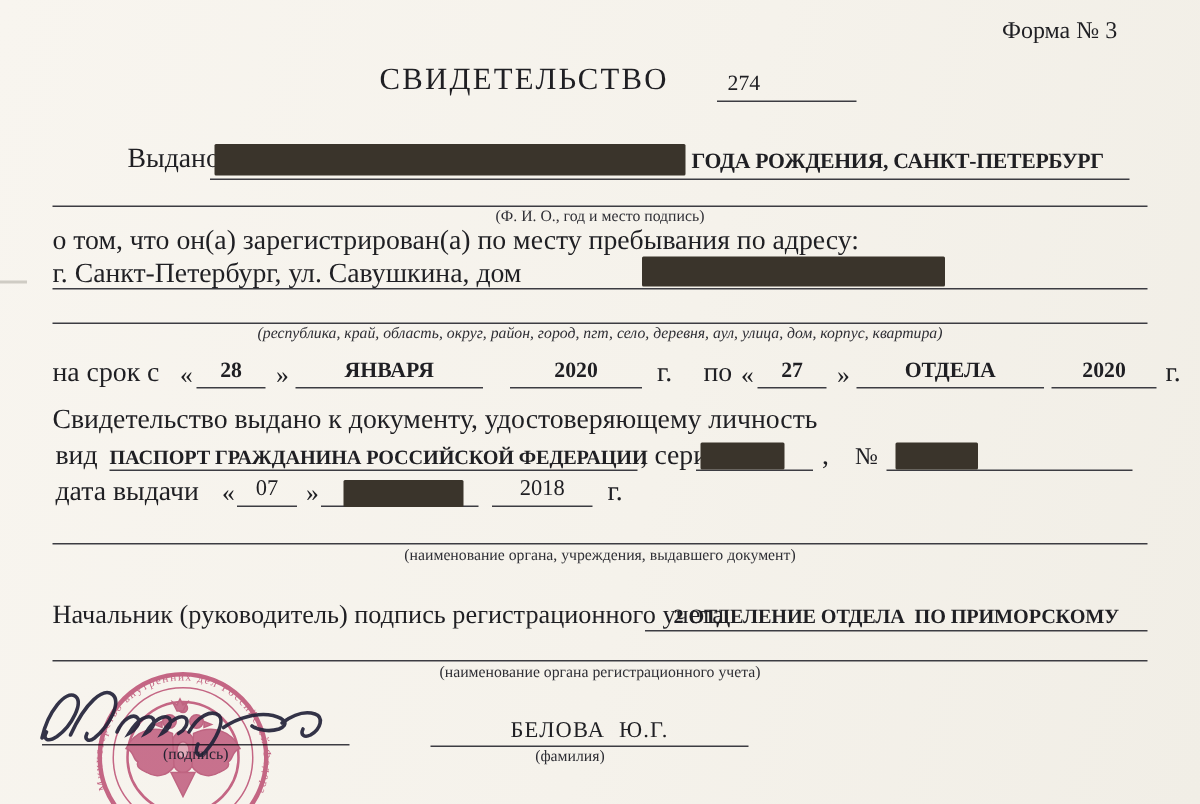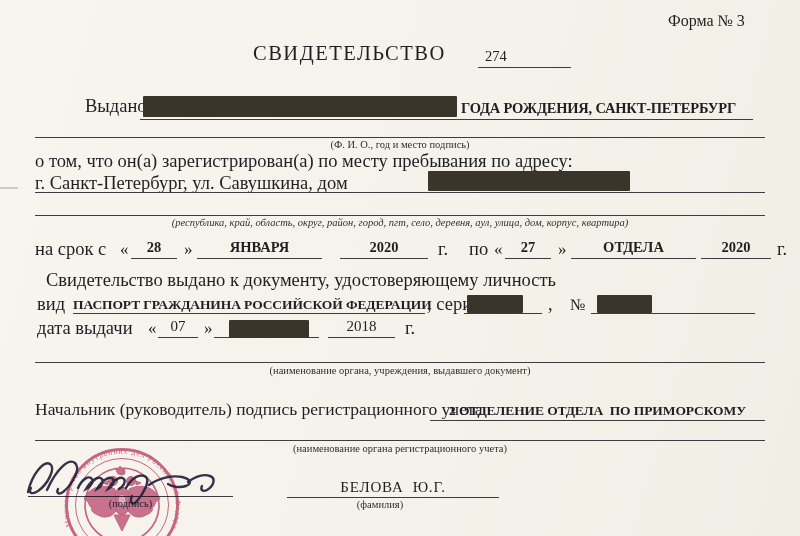--- a/index.html
+++ b/index.html
@@ -56,21 +56,21 @@
   <div class="abs blank pv" style="left:340px;top:239px;width:88px;">2020</div>
   <div class="abs t" style="left:438px;top:239px;">г.</div>
   <div class="abs t" style="left:469px;top:239px;">по</div>
   <div class="abs qm" style="left:494px;top:240px;">«</div>
   <div class="abs blank pv" style="left:505px;top:239px;width:46px;">27</div>
   <div class="abs qm" style="left:558px;top:240px;">»</div>
   <div class="abs blank pv" style="left:571px;top:239px;width:125px;">ОТДЕЛА</div>
   <div class="abs blank pv" style="left:701px;top:239px;width:70px;">2020</div>
   <div class="abs t" style="left:777px;top:239px;">г.</div>
 
-  <div class="abs t" style="left:46px;top:270px;">Свидетельство выдано к документу, удостоверяющему личность</div>
+  <div class="abs t" style="left:35px;top:270px;">Свидетельство выдано к документу, удостоверяющему личность</div>
 
   <div class="abs t" style="left:37px;top:294px;">вид</div>
   <div class="abs blank val" style="left:73px;top:294px;width:352px;padding-top:3px;height:16px;">ПАСПОРТ ГРАЖДАНИНА РОССИЙСКОЙ ФЕДЕРАЦИИ</div>
   <div class="abs t" style="left:427px;top:294px;">, серия</div>
   <div class="abs redact" style="left:467px;top:295px;width:56px;height:18px;"></div>
   <div class="abs ln" style="left:464px;top:313px;width:78px;"></div>
   <div class="abs t" style="left:548px;top:294px;">,</div>
   <div class="abs" style="left:570px;top:296px;font-size:16px;">№</div>
   <div class="abs redact" style="left:597px;top:295px;width:55px;height:18px;"></div>
   <div class="abs ln" style="left:591px;top:313px;width:164px;"></div>

